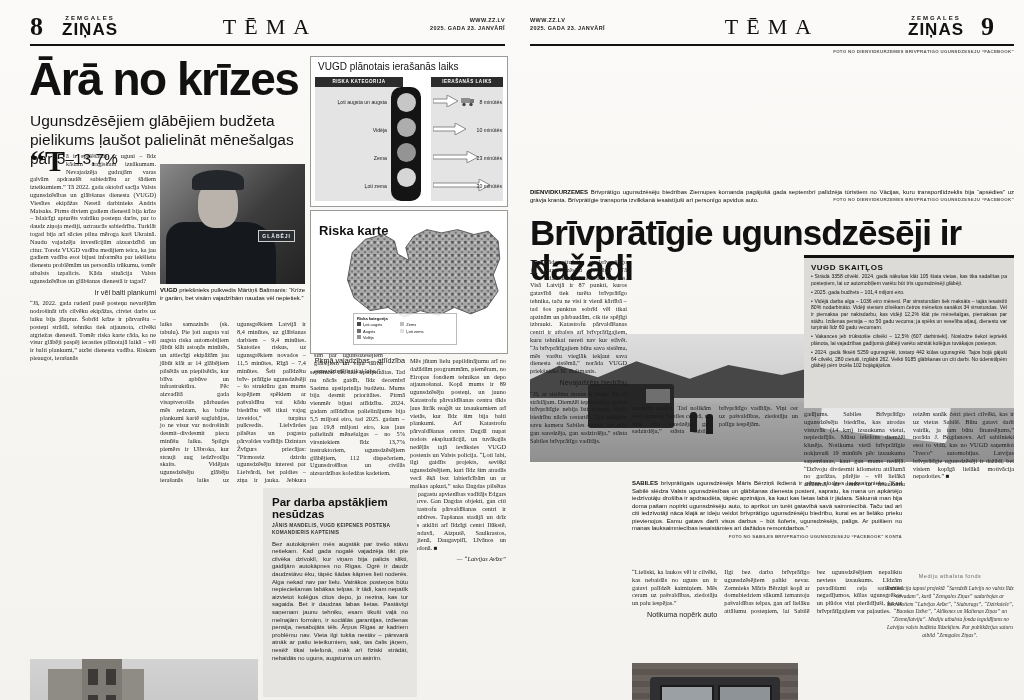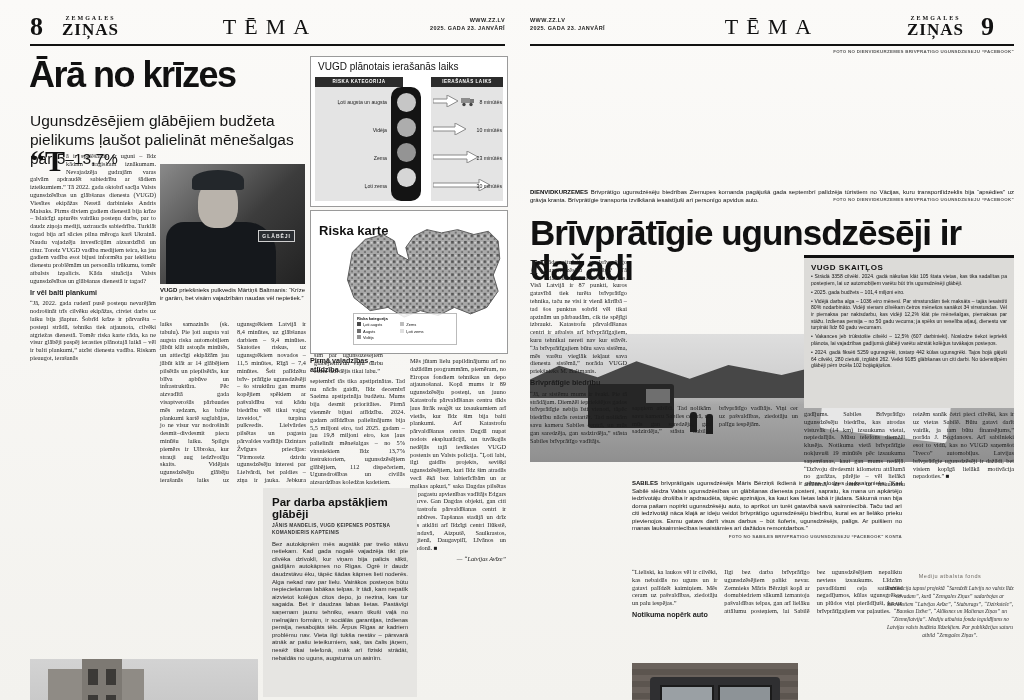--- a/index.html
+++ b/index.html
@@ -1,37 +1,37 @@
 <!DOCTYPE html>
 <html><head>
 <meta charset="utf-8">
 <style>
   html,body{margin:0;padding:0;}
   body{width:1024px;height:700px;position:relative;background:#d8d6d2;font-family:"Liberation Sans",sans-serif;color:#111;}
   .spread{position:absolute;inset:0;background:linear-gradient(180deg,#fbfaf8,#f3f2ee);overflow:hidden;}
   .abs{position:absolute;}
   
   .pagenum{font-family:"Liberation Serif",serif;font-size:26px;font-weight:bold;}
-  .masthead{line-height:1;text-align:center;font-family:Liberation Serif, serif;}
+  .masthead{line-height:1;text-align:center;font-family:Liberation Sans, sans-serif;}
   .masthead .top{display:block;font-size:6px;letter-spacing:2px;font-weight:bold;}
   .masthead .bottom{display:block;font-size:17px;font-weight:bold;letter-spacing:1px;}
   .section-title{font-family:"Liberation Serif",serif;font-size:22px;letter-spacing:8px;text-align:center;}
   .meta{font-size:5.5px;font-weight:bold;color:#222;letter-spacing:.4px;line-height:1.5;}
   .rule{height:2px;background:#111;}
   
-  .h1-left{font-size:36px;font-weight:800;letter-spacing:-1.5px;line-height:.95;}
+  .h1-left{font-size:46px;font-weight:800;letter-spacing:-1.5px;line-height:.95;}
   .standfirst{font-size:15.5px;line-height:1.22;color:#151515;}
   .h1-right{font-size:35px;font-weight:800;letter-spacing:-1px;line-height:1;}
   
   .bodytxt{font-family:"Liberation Serif",serif;font-size:6.3px;line-height:1.24;text-align:justify;color:#1c1c1c;}
   .cols2{column-count:2;column-gap:8px;}
   .cols3{column-count:3;column-gap:7px;}
   .dropcap{float:left;font-family:"Liberation Serif",serif;font-weight:bold;font-size:21px;line-height:.8;padding-right:2px;padding-top:1px;}
   .bigquote{float:left;font-family:"Liberation Serif",serif;font-weight:bold;font-size:30px;line-height:.6;padding-right:1px;color:#111;}
-  .subhead{font-family:"Liberation Sans",sans-serif;font-weight:bold;font-size:7.2px;margin:4px 0 2px;text-align:left;}
+  .subhead{font-family:"Liberation Sans",sans-serif;font-weight:normal;font-size:7.2px;margin:4px 0 2px;text-align:right;}
   .caption{font-size:6px;font-weight:bold;line-height:1.25;text-align:justify;color:#0e0e0e;}
   .credit{font-size:4.4px;font-weight:bold;color:#555;letter-spacing:.3px;}
   .signature{font-family:"Liberation Serif",serif;font-style:italic;font-size:6.3px;text-align:right;margin-top:3px;}
   
   .photo{overflow:hidden;position:relative;background:#888;}
   .photo1{background:linear-gradient(135deg,#8a8a8a,#3c3c3c 55%,#222);}
   .p1-head{position:absolute;left:38px;top:16px;width:40px;height:48px;border-radius:45% 45% 40% 40%;background:#b9b3ab;}
   .p1-cap{position:absolute;left:32px;top:6px;width:52px;height:20px;border-radius:50% 50% 10% 10%;background:#23272b;}
   .p1-shoulders{position:absolute;left:6px;top:58px;width:110px;height:62px;border-radius:18px 30px 0 0;background:#15181c;}
   .p1-patch{position:absolute;right:10px;top:66px;background:#2a2d31;border:1px solid #cfcfcf;color:#eee;
@@ -195,21 +195,21 @@
     <div class="signature">— “Latvijas Avīze”</div>
   </div>
 
   <div class="abs photo photo-tower" style="left:30px;top:539px;width:228px;height:157px;">
     <div class="pt-bldg"></div>
     <div class="pt-tower"></div>
 
   </div>
 
   <div class="abs graybox" style="left:263px;top:488px;width:136px;height:193px;">
-    <div class="ttl">Par darba apstākļiem glābēji</div>
+    <div class="ttl">Par darba apstākļiem nesūdzas</div>
     <div class="byline">JĀNIS MANDELIS, VUGD ĶEIPENES POSTEŅA KOMANDIERIS KAPTEINIS</div>
     <div class="txt">Bez autokāpnēm mēs augstāk par trešo stāvu netiekam. Kad gada nogalē vajadzēja tikt pie cilvēka dzīvoklī, kur viņam bija palicis slikti, gaidījām autokāpnes no Rīgas. Ogrē ir daudz daudzstāvu ēku, tāpēc šādas kāpnes lieti noderēs. Alga nekad nav par lielu. Vairākos posteņos būtu nepieciešamas labākas telpas. Ir tādi, kam nepatīk aizvietot kolēģus citos depo, jo nezina, kas tur sagaida. Bet ir daudzas labas lietas. Pastāvīgi saņemam jaunu tehniku, esam tikuši vaļā no melnajām formām, ir sociālās garantijas, izdienas pensija, nesabojāts tēls. Ārpus Rīgas ar kadriem problēmu nav. Vieta ilgi tukša nestāv – pārsvarā atnāk ar pašu ieteikumiem, sak, tas čalis jāņem, nesēž tikai telefonā, māk arī fiziski strādāt, nebaidās no uguns, augstuma un asinīm.</div>
   </div>
 
   <div class="abs meta" style="left:530px;top:16px;">
     <div>WWW.ZZ.LV</div>
     <div>2025. GADA 23. JANVĀRĪ</div>
   </div>
   <div class="abs section-title" style="left:682px;top:14px;width:180px;">TĒMA</div>
   <div class="abs masthead" style="right:60px;top:15px;">
@@ -230,21 +230,21 @@
   </div>
   <div class="abs caption" style="left:530px;top:189px;width:484px;font-weight:normal;">
     <span style="font-weight:bold;">DIENVIDKURZEMES</span><span> Brīvprātīgo ugunsdzēsēju biedrības Ziemupes komanda pagājušā gada septembrī palīdzēja tūristiem no Vācijas, kuru transportlīdzeklis bija “apsēdies” uz grāvja kranta. Brīvprātīgie transporta izvilkšanā iesaistījuši arī personīgo apvidus auto.</span>
     <span class="credit" style="float:right;">FOTO NO DIENVIDKURZEMES BRĪVPRĀTĪGO UGUNSDZĒSĒJU “FACEBOOK”</span>
   </div>
 
   <div class="abs h1-right" style="left:530px;top:215px;width:484px;">Brīvprātīgie ugunsdzēsēji ir dažādi</div>
 
   <div class="abs bodytxt" style="left:530px;top:258px;width:97px;height:438px;">
     <span class="dropcap">K</span><span>āda situācija ar brīvprātīgo ugunsdzēsēju kustību? Tā dažādās pašvaldībās atšķiras. Visā Latvijā ir 87 punkti, kuros gatavībā tiek turēta brīvprātīgo tehnika, taču ne visi ir vienā kārtībā – tad šos punktus sobrīd vēl tikai apzinām un pārbaudām, cik tie spējīgi izbraukt. Katastrofu pārvaldīšanas centri ir atbalsts arī brīvprātīgajiem, kuru tehnikai nereti nav kur stāvēt. “Ja brīvprātīgajiem būtu sava sistēma, mēs varētu vieglāk iekļaut sava dienesta sistēmā,” norāda VUGD priekšnieks M. Baltmanis.</span>
-    <div class="subhead">Brīvprātīgie biedrību</div>
+    <div class="subhead">Nevajadzēja biedrību</div>
     <span>“Jā, ar sistēmu mums ir švaki. Pie tā strādājam. Diemžēl iepriekšējos gados brīvprātīgie nebija īsti vienoti, tāpēc biedrību nācās restartēt. Tad nolikām savu kameru Sabiles centrā, un mūs gan saredzēja, gan sadzirdēja,” stāsta Sabiles brīvprātīgo vadītājs.</span>
   </div>
 
   <div class="abs photo photo-truckfront" style="left:632px;top:258px;width:166px;height:142px;">
     <div class="tf-body"></div>
     <div class="tf-glass"></div>
     <div class="tf-glass2"></div>
 
   </div>
 

